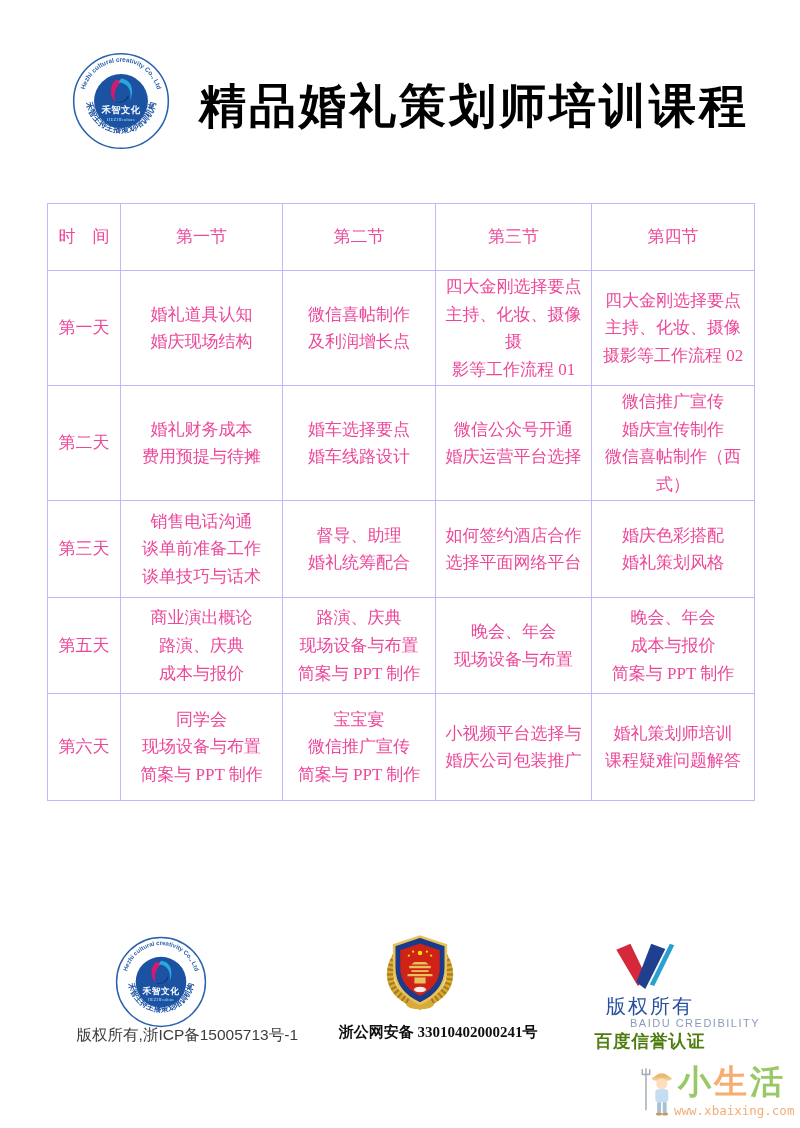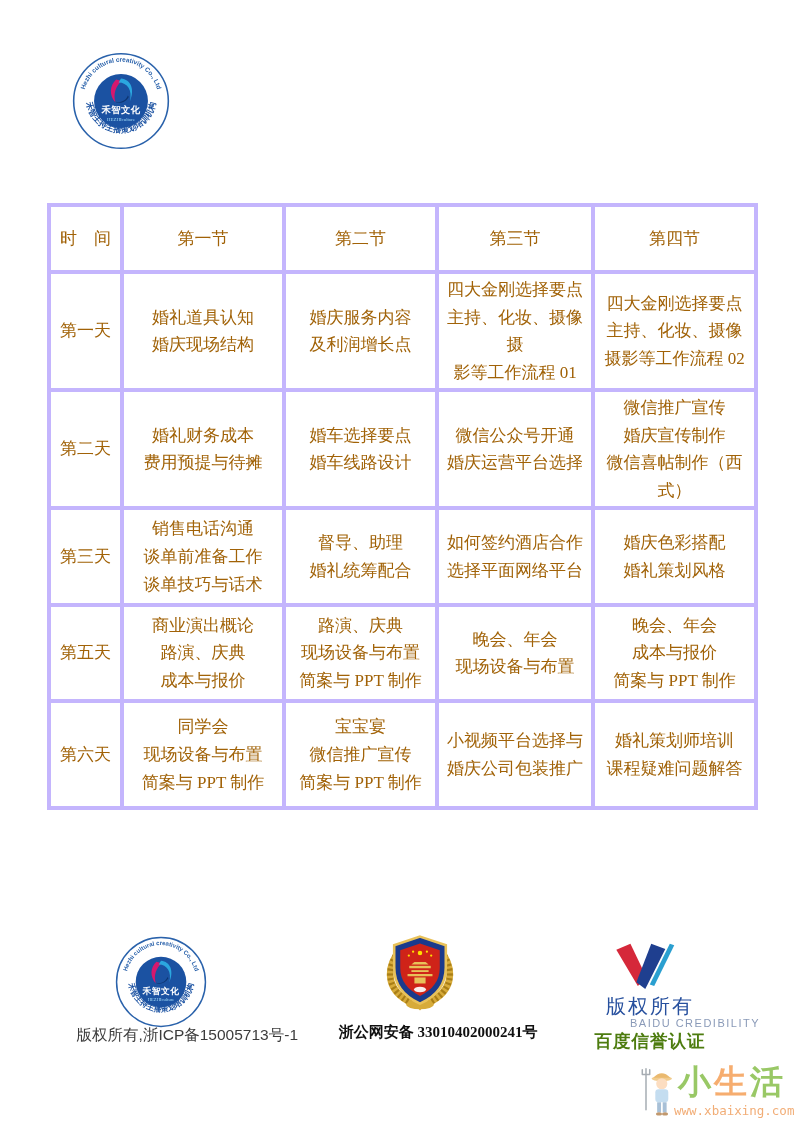--- a/index.html
+++ b/index.html
@@ -16,22 +16,22 @@
     font-weight:900; font-size:47px; line-height:64px; letter-spacing:3px;
     color:#000; text-align:center; white-space:nowrap;
   }
 
   
   table.schedule {
     position:absolute; left:47px; top:203px; width:707px;
     border-collapse:collapse; table-layout:fixed;
   }
   table.schedule td, table.schedule th {
-    border:4px solid #c4b5fd; text-align:center; vertical-align:middle;
-    font-weight:normal; font-size:17px; color:#a16207;
+    border:1px solid #c4b5fd; text-align:center; vertical-align:middle;
+    font-weight:normal; font-size:17px; color:#ec4899;
     line-height:1.62; white-space:pre-line; padding:2px;
   }
   td.day-cell { vertical-align:top; padding-top:24px; }
 
   
   .logo-footer { position:absolute; left:115px; top:936px; width:92px; height:92px; }
   .copyright {
     position:absolute; left:64px; top:1025px; width:234px; text-align:right;
     font-family:"Liberation Sans","DejaVu Sans",sans-serif;
     font-size:15.5px; color:#3c3c3c;
@@ -93,20 +93,21 @@
       <textPath href="#arcBotA" startOffset="50%" text-anchor="middle">禾智主持主播策划培训机构</textPath>
     </text>
     <circle cx="50" cy="50" r="27.5" fill="#1b52a2"></circle>
     <path d="M45,28 C38.5,34 37.5,44 44.5,51.5 C41.5,43 45,34 51,29.5 Z" fill="#d6186e"></path>
     <path d="M50,27 C60,28 64.5,38 59,50.5 C62,39 56.5,31 47.5,31 Z" fill="#2ba7df"></path>
     <path d="M58,46 C55,51.5 48,53.5 43.5,50.5 C49.5,52.5 55,50 57,44.5 Z" fill="#0e3570"></path>
     <text x="50" y="62.5" font-size="9.5" font-weight="bold" fill="#ffffff" text-anchor="middle" letter-spacing="0.5">禾智文化</text>
     <text x="50" y="70.5" font-size="5" fill="#9fd8f5" text-anchor="middle">HEZHIculture</text>
   </svg>
 
+  <div class="page-title">精品婚礼策划师培训课程</div>
 
   <table class="schedule">
     <colgroup>
       <col style="width:73px">
         <col style="width:162px">
         <col style="width:153px">
         <col style="width:156px">
         <col style="width:163px">
     </colgroup>
     <tbody>
@@ -114,21 +115,21 @@
       <th>时　间</th>
       <th>第一节</th>
       <th>第二节</th>
       <th>第三节</th>
       <th>第四节</th>
     </tr>
     <tr style="height:98px">
       <td class="day-cell">第一天</td>
       <td>婚礼道具认知
 婚庆现场结构</td>
-      <td>婚庆服务内容
+      <td>微信喜帖制作
 及利润增长点</td>
       <td>四大金刚选择要点
 主持、化妆、摄像摄
 影等工作流程 01</td>
       <td>四大金刚选择要点
 主持、化妆、摄像
 摄影等工作流程 02</td>
     </tr>
     <tr style="height:97px">
       <td class="day-cell">第二天</td>

